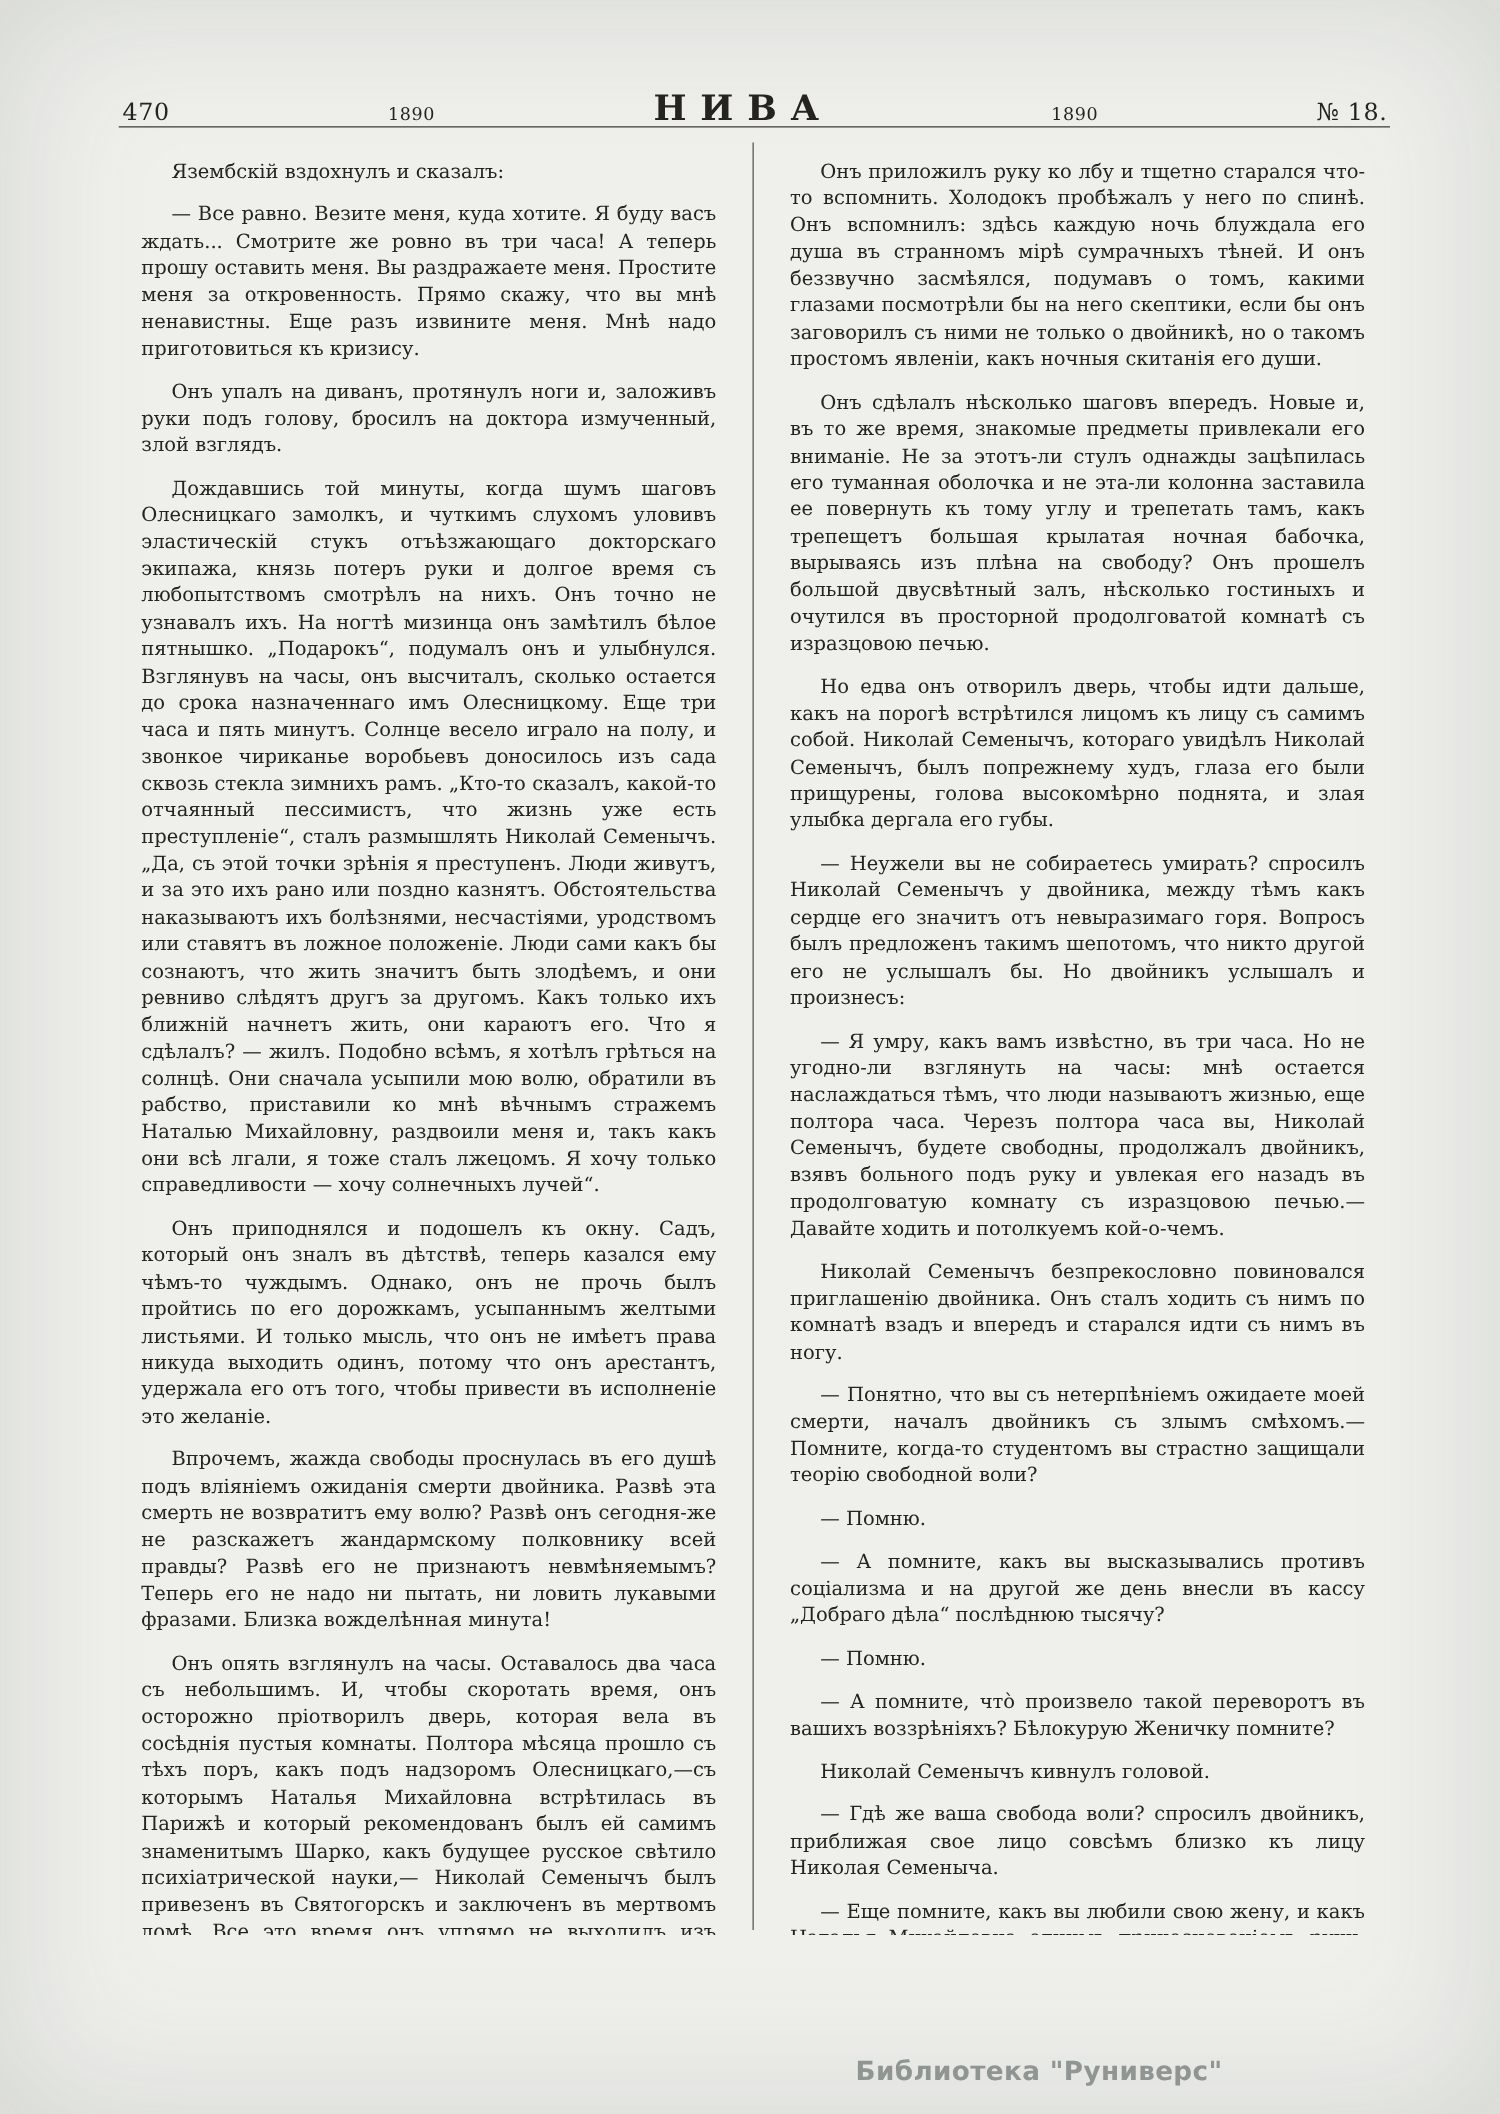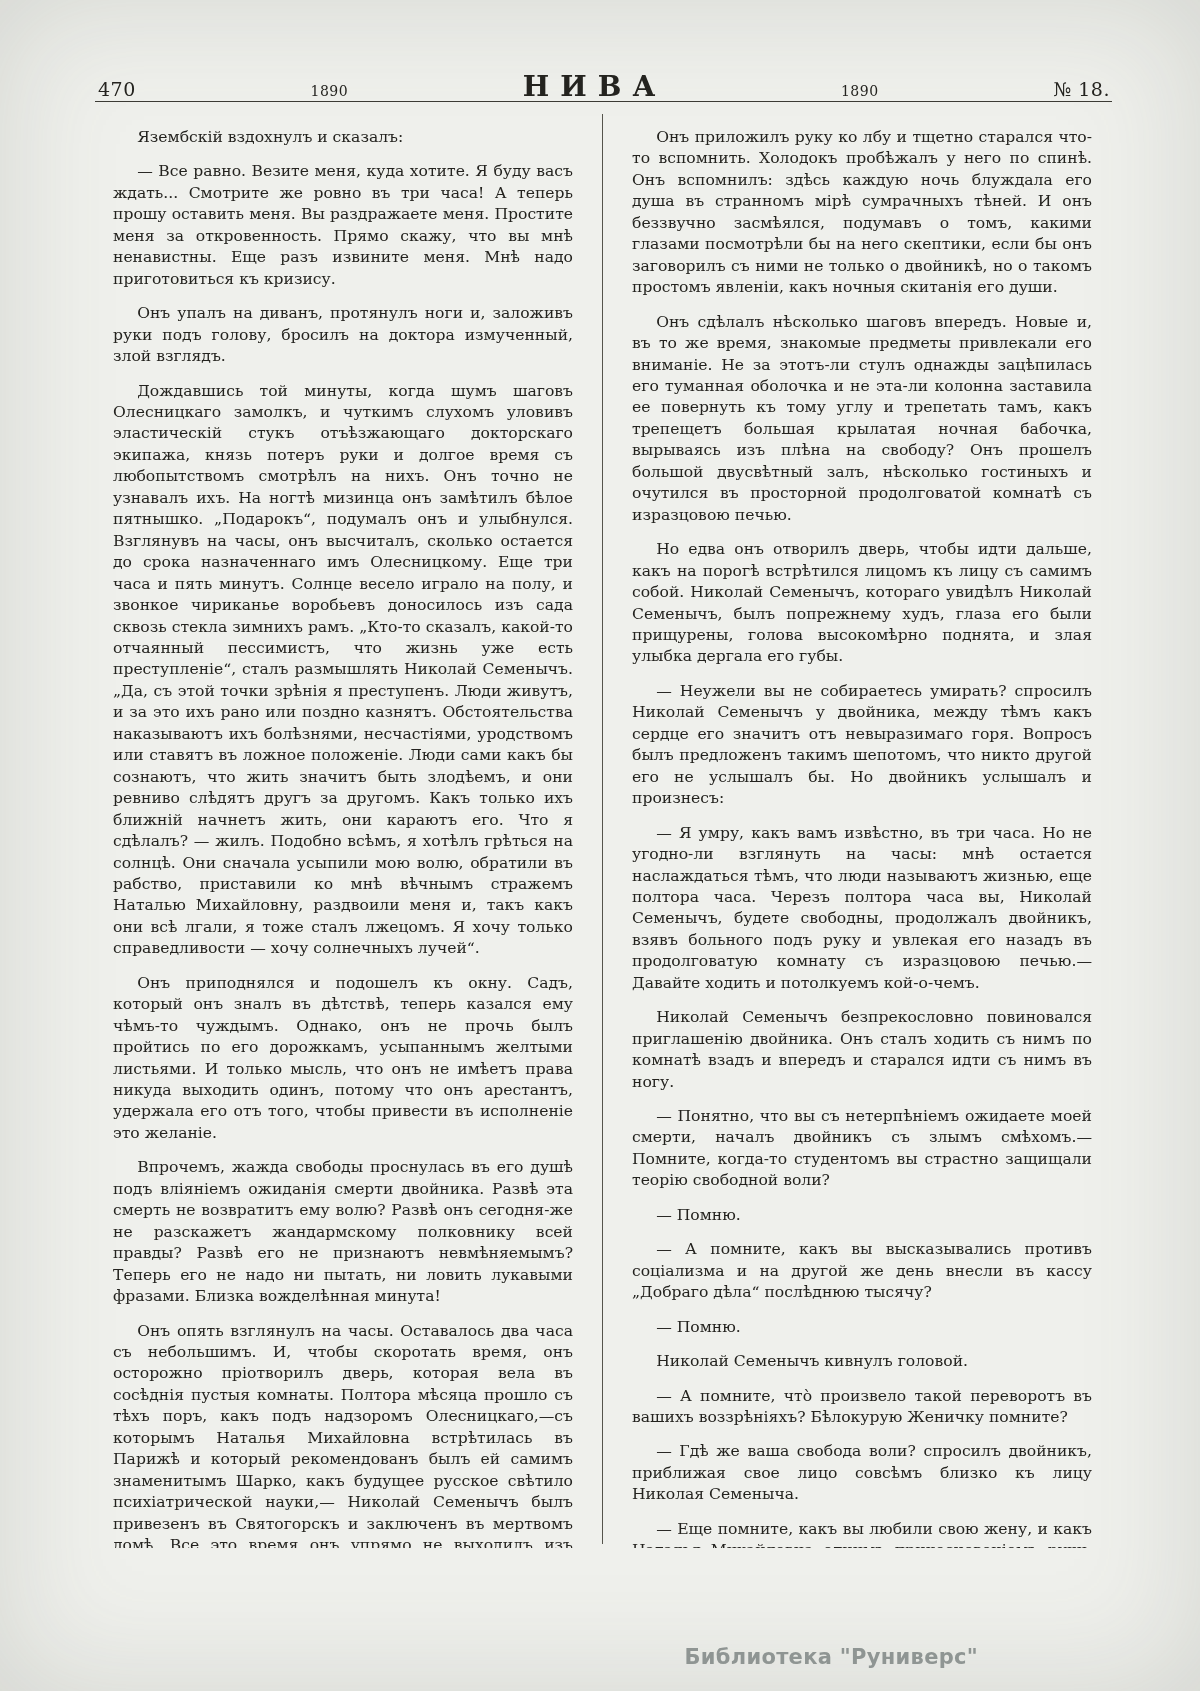--- a/index.html
+++ b/index.html
@@ -111,22 +111,22 @@
         <p>Онъ приложилъ руку ко лбу и тщетно старался что-то вспомнить. Холодокъ пробѣжалъ у него по спинѣ. Онъ вспомнилъ: здѣсь каждую ночь блуждала его душа въ странномъ мірѣ сумрачныхъ тѣней. И онъ беззвучно засмѣялся, подумавъ о томъ, какими глазами посмотрѣли бы на него скептики, если бы онъ заговорилъ съ ними не только о двойникѣ, но о такомъ простомъ явленіи, какъ ночныя скитанія его души.</p>
         <p>Онъ сдѣлалъ нѣсколько шаговъ впередъ. Новые и, въ то же время, знакомые предметы привлекали его вниманіе. Не за этотъ-ли стулъ однажды зацѣпилась его туманная оболочка и не эта-ли колонна заставила ее повернуть къ тому углу и трепетать тамъ, какъ трепещетъ большая крылатая ночная бабочка, вырываясь изъ плѣна на свободу? Онъ прошелъ большой двусвѣтный залъ, нѣсколько гостиныхъ и очутился въ просторной продолговатой комнатѣ съ изразцовою печью.</p>
         <p>Но едва онъ отворилъ дверь, чтобы идти дальше, какъ на порогѣ встрѣтился лицомъ къ лицу съ самимъ собой. Николай Семенычъ, котораго увидѣлъ Николай Семенычъ, былъ попрежнему худъ, глаза его были прищурены, голова высокомѣрно поднята, и злая улыбка дергала его губы.</p>
         <p>— Неужели вы не собираетесь умирать? спросилъ Николай Семенычъ у двойника, между тѣмъ какъ сердце его значитъ отъ невыразимаго горя. Вопросъ былъ предложенъ такимъ шепотомъ, что никто другой его не услышалъ бы. Но двойникъ услышалъ и произнесъ:</p>
         <p>— Я умру, какъ вамъ извѣстно, въ три часа. Но не угодно-ли взглянуть на часы: мнѣ остается наслаждаться тѣмъ, что люди называютъ жизнью, еще полтора часа. Черезъ полтора часа вы, Николай Семенычъ, будете свободны, продолжалъ двойникъ, взявъ больного подъ руку и увлекая его назадъ въ продолговатую комнату съ изразцовою печью.—Давайте ходить и потолкуемъ кой-о-чемъ.</p>
         <p>Николай Семенычъ безпрекословно повиновался приглашенію двойника. Онъ сталъ ходить съ нимъ по комнатѣ взадъ и впередъ и старался идти съ нимъ въ ногу.</p>
         <p>— Понятно, что вы съ нетерпѣніемъ ожидаете моей смерти, началъ двойникъ съ злымъ смѣхомъ.—Помните, когда-то студентомъ вы страстно защищали теорію свободной воли?</p>
         <p>— Помню.</p>
         <p>— А помните, какъ вы высказывались противъ соціализма и на другой же день внесли въ кассу „Добраго дѣла“ послѣднюю тысячу?</p>
         <p>— Помню.</p>
+        <p>— А помните, что̀ произвело такой переворотъ въ вашихъ воззрѣніяхъ? Бѣлокурую Женичку помните?</p>
         <p>Николай Семенычъ кивнулъ головой.</p>
-        <p>— А помните, что̀ произвело такой переворотъ въ вашихъ воззрѣніяхъ? Бѣлокурую Женичку помните?</p>
         <p>— Гдѣ же ваша свобода воли? спросилъ двойникъ, приближая свое лицо совсѣмъ близко къ лицу Николая Семеныча.</p>
         <p>— Еще помните, какъ вы любили свою жену, и какъ Наталья Михайловна однимъ прикосновеніемъ руки, ничтожной улыбкой плѣнила васъ—и вы стали желать смерти жены? продолжалъ двойникъ, дрожа отъ злобнаго удовольствія. — Помните, какъ вы сомнѣвались насчетъ несчастнаго ребеночка, которому Наталья Михайловна случайно дала жизнь? И помните, какъ вы мало-по-малу согласились, что это вашъ собственный сынъ?</p>
         <p>— Замолчите, печально сказалъ Женичку Семенычъ.</p>
         <p>Николай Семенычъ съ тревогой посмотрѣлъ на двойника. Онъ хотѣлъ возразить, что фикція, какъ бы она ни была прочна, не можетъ такъ крѣпко, до боли держать его за руку; но знакомое безволіе овладѣло его</p>
       </div>
   </div>
 
   <div class="watermark">Библиотека "Руниверс"</div>
 
 </div>

